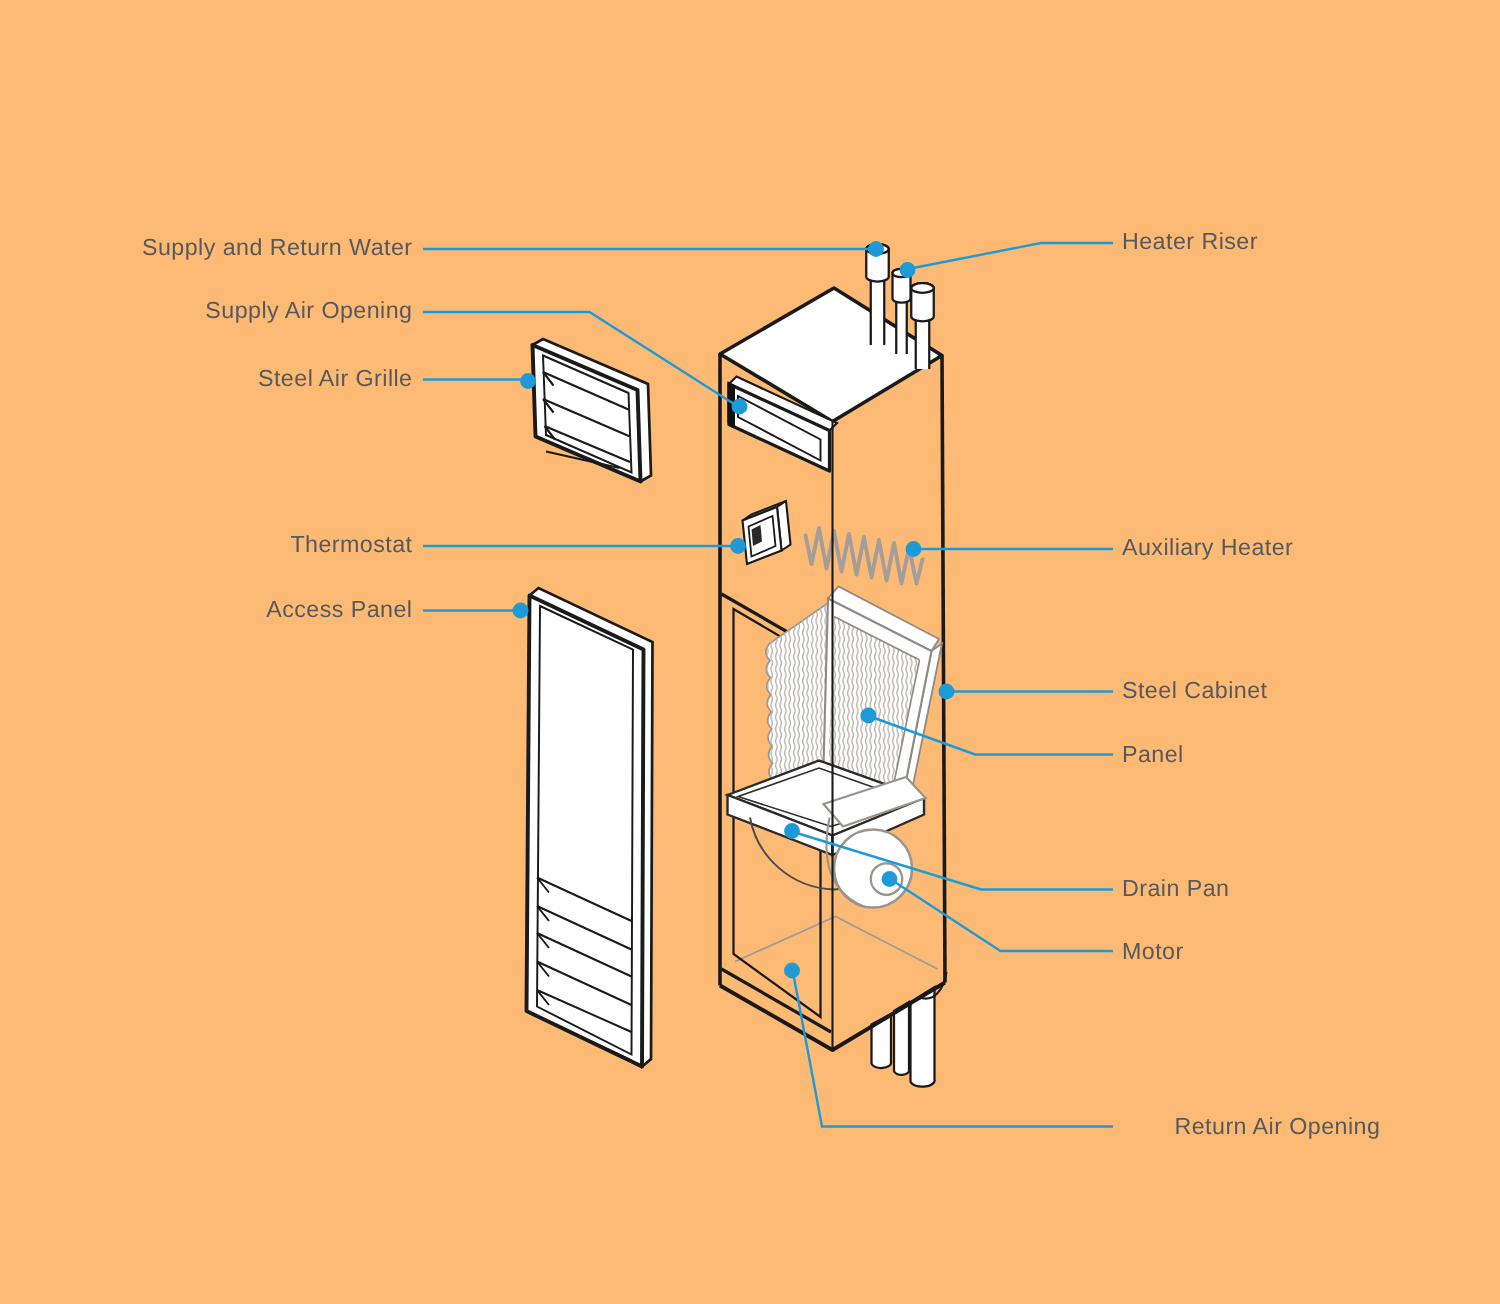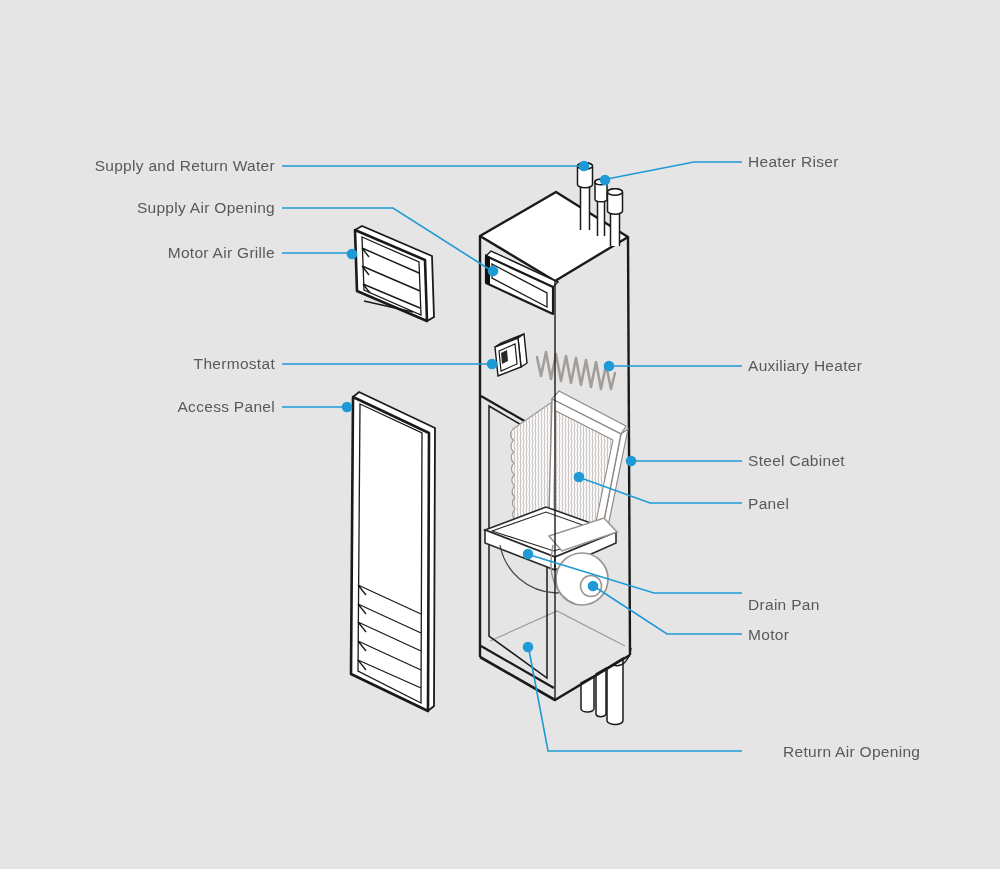--- a/index.html
+++ b/index.html
@@ -1,16 +1,16 @@
 <!DOCTYPE html>
 <html><head>
 <meta charset="utf-8">
 <style>
   html,body{margin:0;padding:0;background:#ffffff;}
-  .stage{position:relative;width:1000px;height:869px;background:#e5e5e5;overflow:hidden;
+  .stage{position:relative;width:1000px;height:869px;background:#fdba74;overflow:hidden;
          font-family:"Liberation Sans","DejaVu Sans",sans-serif;}
   .stage svg{position:absolute;left:0;top:0;}
   .lbl{position:absolute;font-size:15.5px;letter-spacing:.3px;color:#58595c;
        white-space:nowrap;transform:translateY(-50%);line-height:1;}
   .lbl.left{text-align:right;}
 </style>
 </head>
 <body>
 
 <div class="stage">
@@ -165,24 +165,24 @@
     <circle cx="631" cy="461" r="5.3"></circle>
     <circle cx="579" cy="477" r="5.3"></circle>
     <circle cx="528" cy="554" r="5.3"></circle>
     <circle cx="593" cy="586" r="5.3"></circle>
     <circle cx="528" cy="647" r="5.3"></circle>
   </g>
 </svg>
 
 <div class="lbl left" style="right:725px;top:166px;">Supply and Return Water</div>
 <div class="lbl left" style="right:725px;top:208px;">Supply Air Opening</div>
-<div class="lbl left" style="right:725px;top:253px;">Motor Air Grille</div>
+<div class="lbl left" style="right:725px;top:253px;">Steel Air Grille</div>
 <div class="lbl left" style="right:725px;top:364px;">Thermostat</div>
 <div class="lbl left" style="right:725px;top:407px;">Access Panel</div>
 <div class="lbl right" style="left:748px;top:162px;">Heater Riser</div>
 <div class="lbl right" style="left:748px;top:366px;">Auxiliary Heater</div>
 <div class="lbl right" style="left:748px;top:461px;">Steel Cabinet</div>
 <div class="lbl right" style="left:748px;top:504px;">Panel</div>
-<div class="lbl right" style="left:748px;top:593px;margin-top:12px;">Drain Pan</div>
+<div class="lbl right" style="left:748px;top:593px;">Drain Pan</div>
 <div class="lbl right" style="left:748px;top:635px;">Motor</div>
 <div class="lbl right" style="left:748px;top:752px;margin-left:35px;">Return Air Opening</div>
 
 </div>
 
 </body></html>

